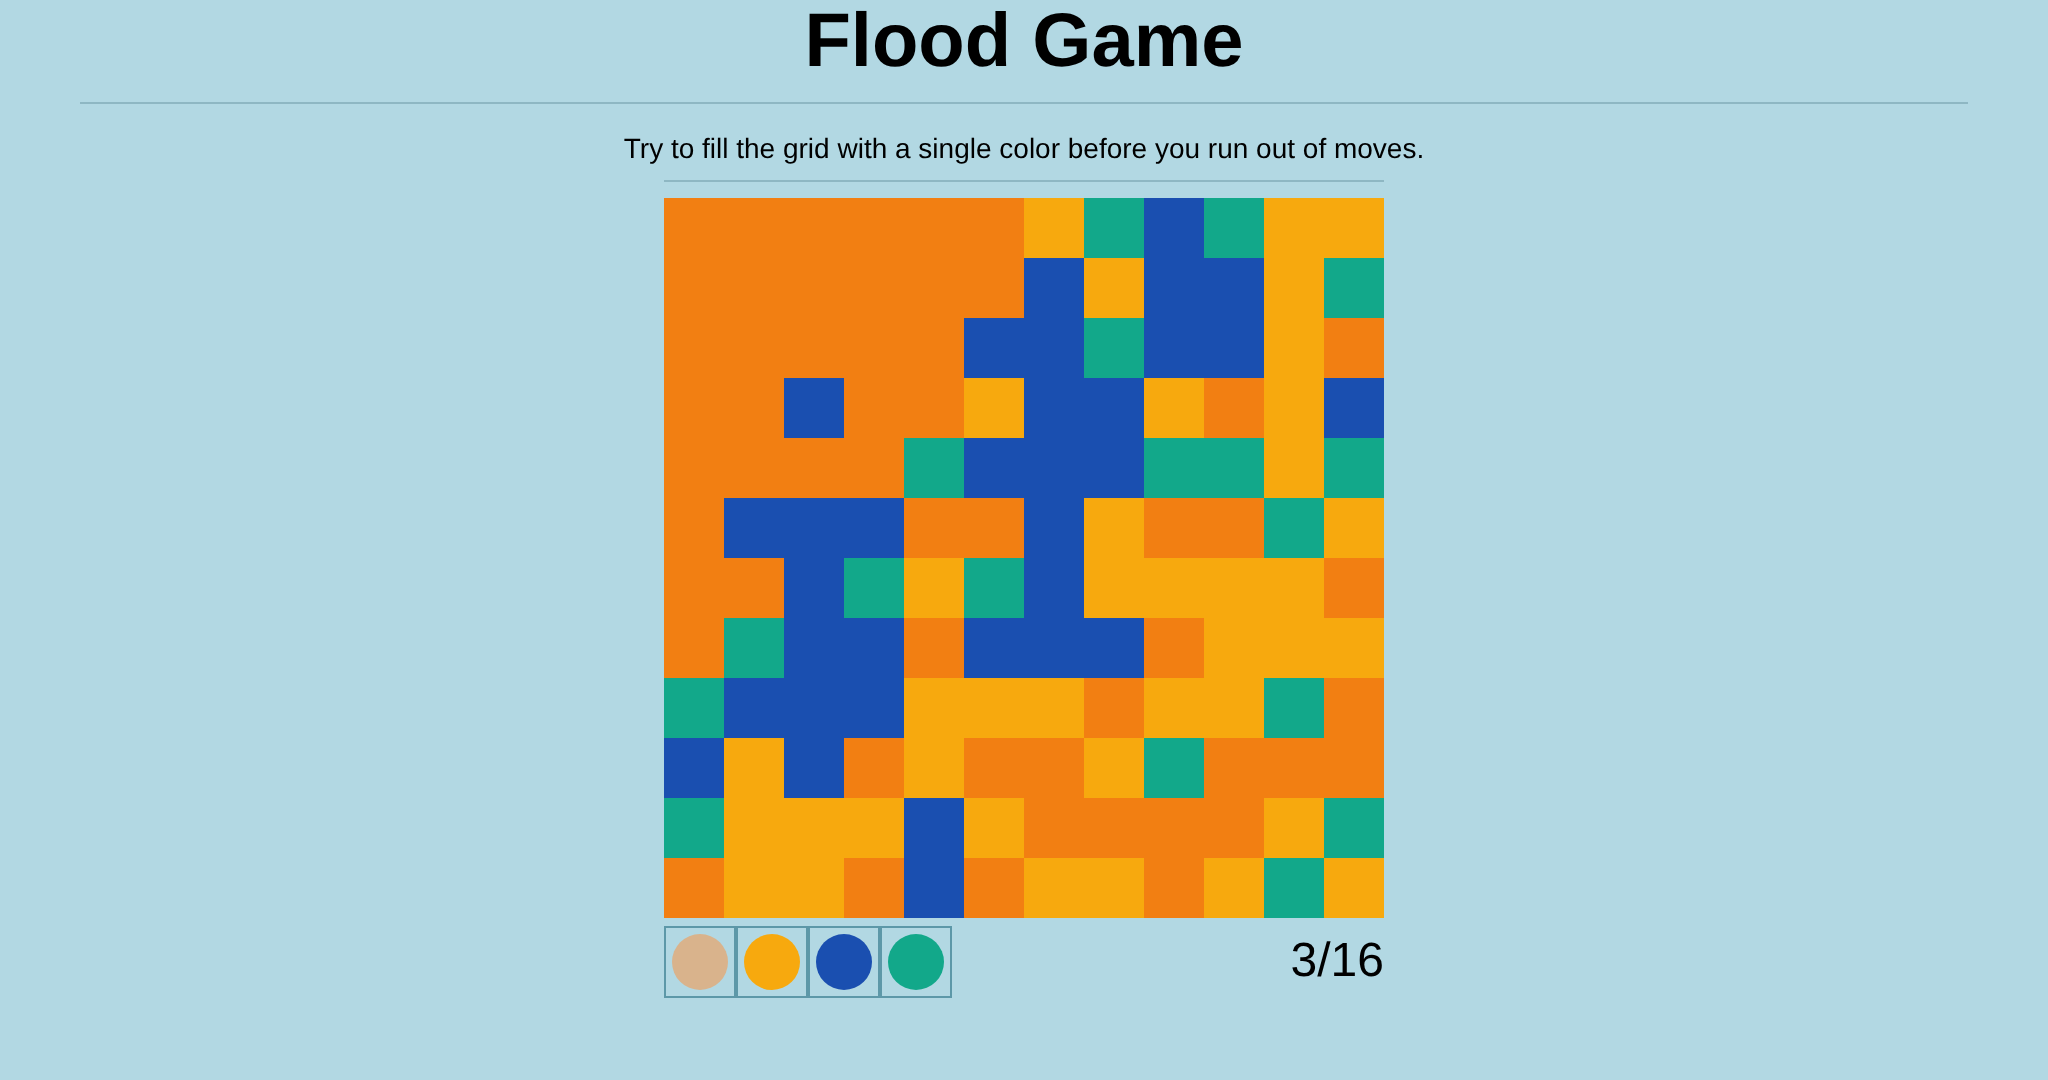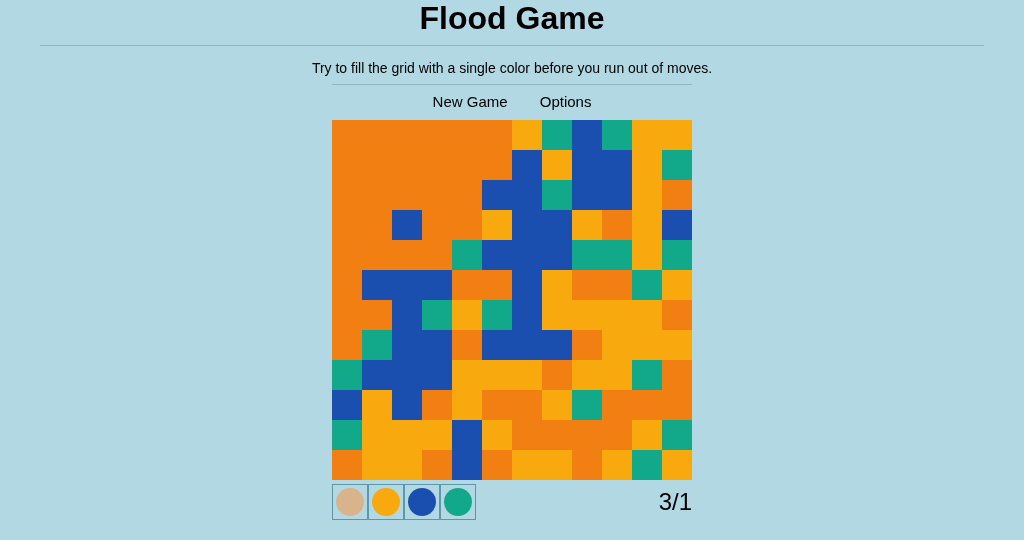--- a/index.html
+++ b/index.html
@@ -7,21 +7,21 @@
     background:#b2d8e3;
     font-family:Arial,Helvetica,sans-serif;
     color:#000;
   }
   .wrap{
     width:1024px;
     margin:0 auto;
     padding-top:0px;
   }
   h1.title{
-    font-size:32px;
+    font-size:38px;
     font-weight:700;
     text-align:center;
     margin:0 0 8px 0;
   }
   hr.sep{
     border:none;
     border-top:1px solid #8eb7c3;
     margin:0 40px 14px 40px;
   }
   .instructions{
@@ -83,24 +83,20 @@
 </head>
 <body>
 
 <div class="wrap">
   <h1 class="title">Flood Game</h1>
   <hr class="sep">
 
   <p class="instructions">Try to fill the grid with a single color before you run out of moves.</p>
   <hr class="inner-sep">
 
-  <div class="menu">
-    <span>New Game</span>
-    <span>Options</span>
-  </div>
 
   <div class="board" id="board">
       <div class="cell" style="background: rgb(242, 127, 18);"></div>
       <div class="cell" style="background: rgb(242, 127, 18);"></div>
       <div class="cell" style="background: rgb(242, 127, 18);"></div>
       <div class="cell" style="background: rgb(242, 127, 18);"></div>
       <div class="cell" style="background: rgb(242, 127, 18);"></div>
       <div class="cell" style="background: rgb(242, 127, 18);"></div>
       <div class="cell" style="background: rgb(247, 169, 14);"></div>
       <div class="cell" style="background: rgb(18, 168, 138);"></div>
@@ -250,15 +246,15 @@
         <div class="swatch-box">
           <div class="swatch" style="background: rgb(247, 169, 14);"></div>
         </div>
         <div class="swatch-box">
           <div class="swatch" style="background: rgb(26, 79, 176);"></div>
         </div>
         <div class="swatch-box">
           <div class="swatch" style="background: rgb(18, 168, 138);"></div>
         </div>
       </div>
-    <div class="moves">3/1</div>
+    <div class="moves">3/16</div>
   </div>
 </div>
 
 </body></html>

